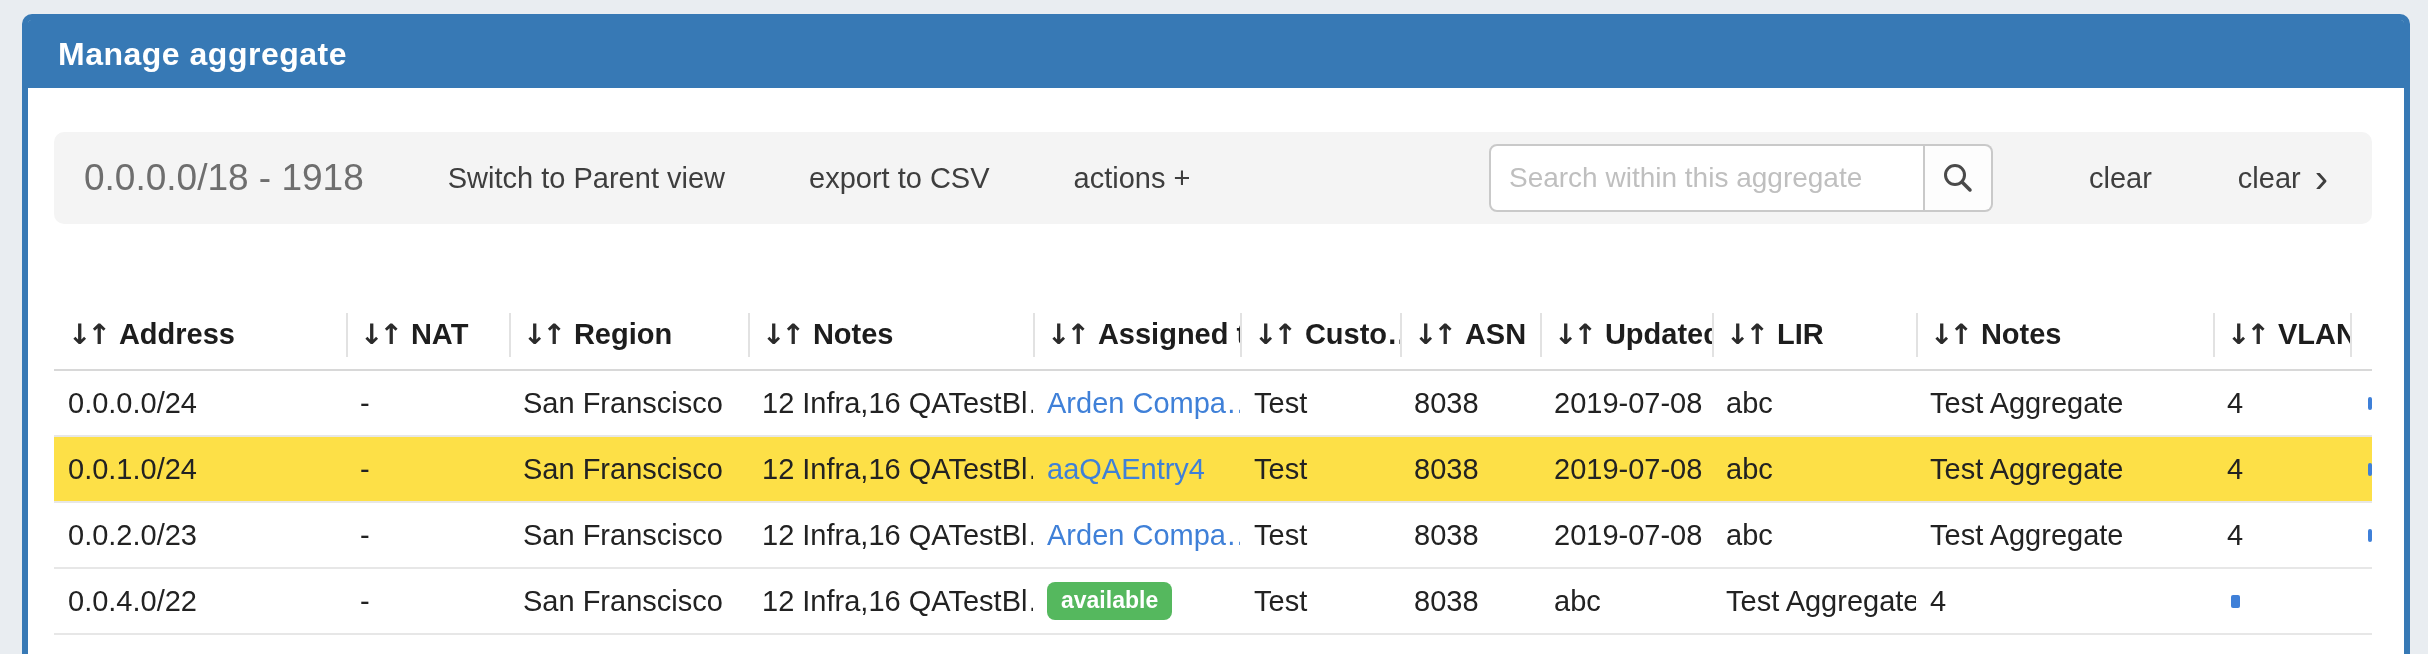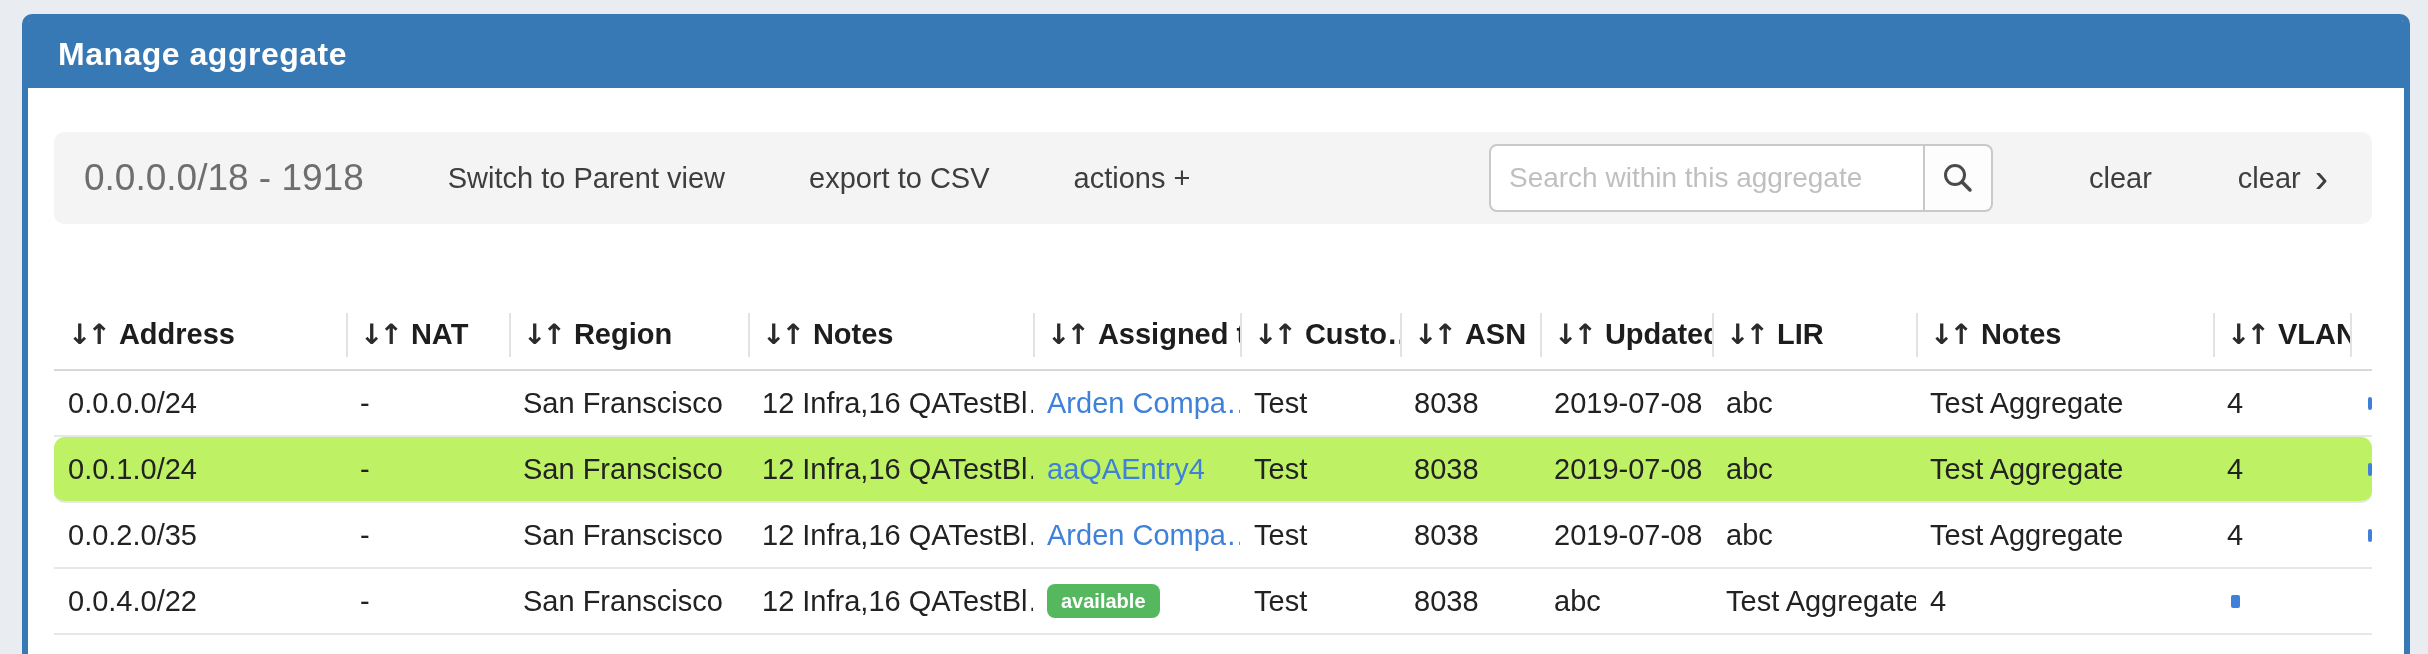--- a/index.html
+++ b/index.html
@@ -130,35 +130,35 @@
     font-weight: bold;
     letter-spacing: -4px;
     margin-right: 12px;
     color: #2b2b2b;
   }
   .trow {
     height: 66px;
     border-bottom: 2px solid #e7e7e7;
     background: #fff;
   }
-  .trow.highlighted { background: #bef264; border-radius: 11px; }
+  .trow.highlighted { background: #fde047; }
   .td {
     display: flex;
     align-items: center;
     padding-left: 14px;
     font-size: 29px;
     color: #222;
     white-space: nowrap;
     overflow: hidden;
   }
   .cell-link { color: #3f80d8; text-decoration: none; cursor: pointer; }
   .badge {
     background: #55b85e;
     color: #fff;
-    font-size: 20px;
+    font-size: 23px;
     font-weight: bold;
     padding: 6px 14px;
     border-radius: 8px;
     line-height: 1.1;
   }
   .sliver {
     width: 9px; height: 13px;
     background: #3f80d8;
     border-radius: 2px;
     margin-left: 4px;
@@ -277,21 +277,21 @@
               <div class="td">8038</div>
               <div class="td">2019-07-08</div>
               <div class="td">abc</div>
               <div class="td">Test Aggregate</div>
               <div class="td">4</div>
               <div class="td">
                 <span class="sliver"></span>
               </div>
             </div>
             <div class="trow">
-              <div class="td">0.0.2.0/35</div>
+              <div class="td">0.0.2.0/23</div>
               <div class="td">-</div>
               <div class="td">San Franscisco</div>
               <div class="td">12 Infra,16 QATestBl…</div>
               <div class="td">
                 <a class="cell-link">Arden Compa…</a>
               </div>
               <div class="td">Test</div>
               <div class="td">8038</div>
               <div class="td">2019-07-08</div>
               <div class="td">abc</div>

